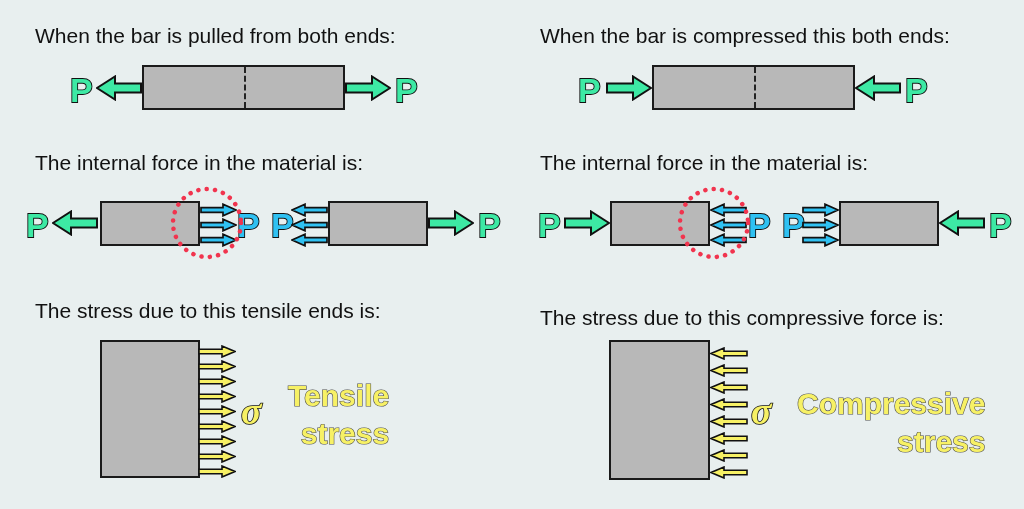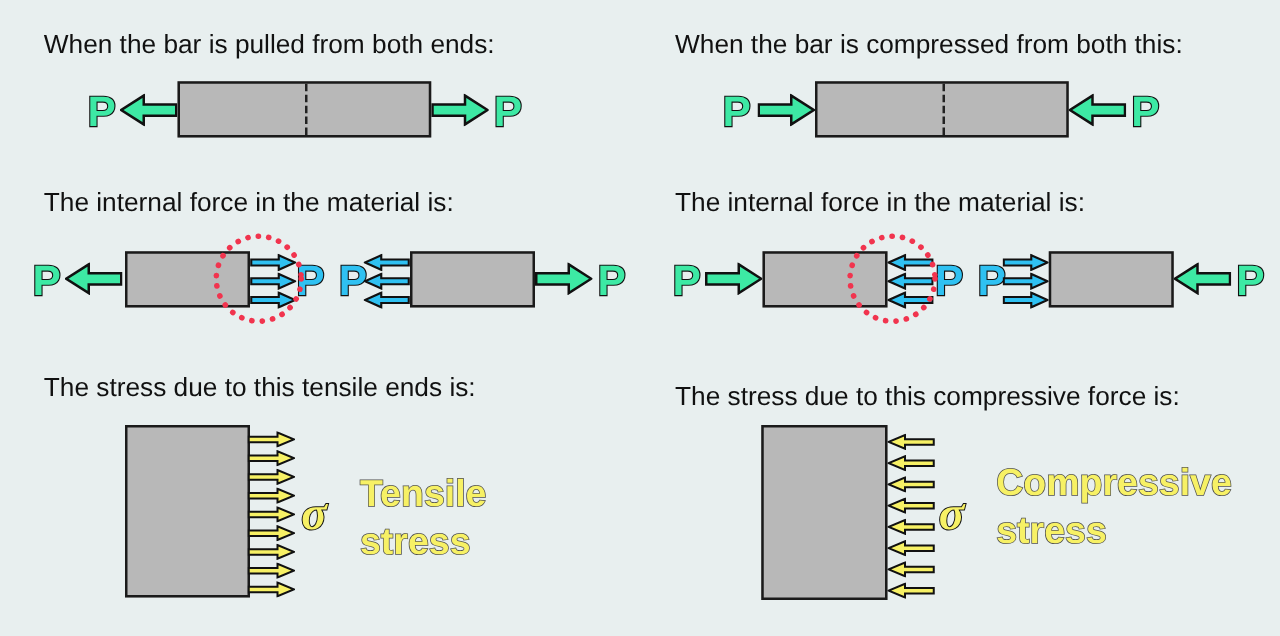--- a/index.html
+++ b/index.html
@@ -11,21 +11,21 @@
   .dash{position:absolute;left:50%;top:0;bottom:0;width:0;border-left:2px dashed #222;}
   .p{position:absolute;font-weight:bold;font-size:34px;line-height:1;color:#3de9a4;
      -webkit-text-stroke:1.8px #111;paint-order:stroke fill;white-space:nowrap;}
   .p.blue{color:#2fc1f2;}
   .arrow{position:absolute;display:block;}
   .flip{transform:scaleX(-1);}
   .circle{position:absolute;}
   .sigma{position:absolute;font-family:"Liberation Serif",serif;font-style:italic;font-weight:bold;
          font-size:38px;line-height:1;color:#f7f165;-webkit-text-stroke:1.6px #111;paint-order:stroke fill;}
   .stress-label{position:absolute;font-weight:bold;font-size:30px;line-height:38px;color:#f7f165;
-         -webkit-text-stroke:1.2px #4f4f4f;paint-order:stroke fill;white-space:nowrap;}
+         -webkit-text-stroke:1.2px #4f4f4f;paint-order:stroke fill;white-space:nowrap;text-align:right;}
   .stress-label span{display:block;}
   .defs{position:absolute;width:0;height:0;overflow:hidden;}
 </style>
 </head>
 <body>
 
 <div class="page">
 
   <svg class="defs" xmlns="http://www.w3.org/2000/svg">
     <symbol id="arr-g" viewBox="0 0 46 26">
@@ -45,21 +45,21 @@
       <use href="#arr-g" fill="#3de9a4"></use>
     </svg>
   <div class="bar" style="left:142px;top:65px;width:203px;height:45px">
     <div class="dash"></div>
   </div>
   <svg class="arrow" style="left:345px;top:75px" width="46" height="26">
       <use href="#arr-g" fill="#3de9a4"></use>
     </svg>
   <div class="p" style="left:395px;top:73px">P</div>
 
-  <div class="title" style="left:540px;top:24px">When the bar is compressed from both this:</div>
+  <div class="title" style="left:540px;top:24px">When the bar is compressed this both ends:</div>
   <div class="p" style="left:578px;top:73px">P</div>
   <svg class="arrow" style="left:606px;top:75px" width="46" height="26">
       <use href="#arr-g" fill="#3de9a4"></use>
     </svg>
   <div class="bar" style="left:652px;top:65px;width:203px;height:45px">
     <div class="dash"></div>
   </div>
   <svg class="arrow flip" style="left:855px;top:75px" width="46" height="26">
       <use href="#arr-g" fill="#3de9a4"></use>
     </svg>
@@ -190,18 +190,18 @@
   <svg class="arrow flip" style="left:710px;top:432px" width="38" height="13">
       <use href="#arr-y" fill="#f7f165"></use>
     </svg>
   <svg class="arrow flip" style="left:710px;top:449px" width="38" height="13">
       <use href="#arr-y" fill="#f7f165"></use>
     </svg>
   <svg class="arrow flip" style="left:710px;top:466px" width="38" height="13">
       <use href="#arr-y" fill="#f7f165"></use>
     </svg>
   <div class="sigma" style="left:751px;top:392px">σ</div>
-  <div class="stress-label" style="left:797px;top:368px">
+  <div class="stress-label" style="left:797px;top:385px">
     <span>Compressive</span>
     <span>stress</span>
   </div>
 
 </div>
 
 </body></html>

